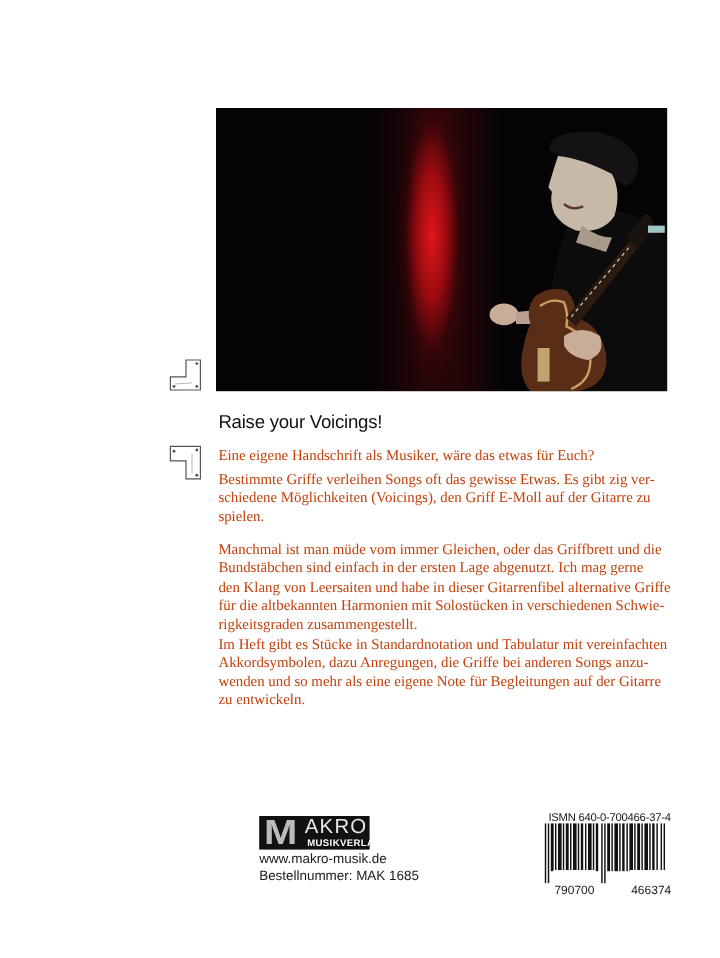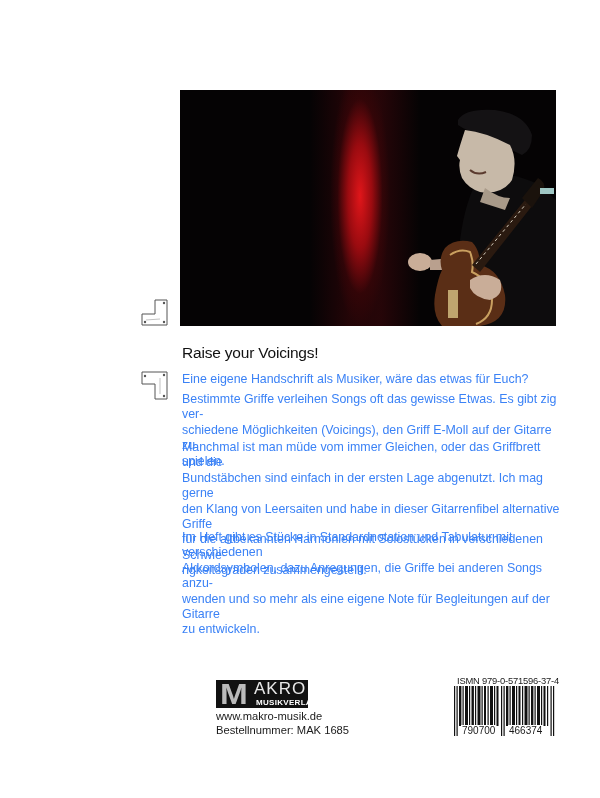--- a/index.html
+++ b/index.html
@@ -4,31 +4,31 @@
 <style>
   html, body { margin: 0; padding: 0; background: #ffffff; }
   body { width: 600px; height: 798px; position: relative; overflow: hidden; font-family: "Liberation Sans", sans-serif; color: #1a1a1a; }
   .photo { position: absolute; left: 180px; top: 90px; width: 376px; height: 236px; background: #050304; overflow: hidden; }
   .curtain-glow { position: absolute; left: 150px; top: 0; width: 60px; height: 236px;
     background: radial-gradient(ellipse 30px 130px at 50% 45%, #e0161a 0%, #9a0b10 40%, rgba(60,5,8,0.6) 75%, rgba(5,3,4,0) 100%); }
   .curtain-side { position: absolute; left: 130px; top: 0; width: 110px; height: 236px;
     background: linear-gradient(90deg, rgba(5,3,4,0) 0%, rgba(60,6,10,0.55) 35%, rgba(70,8,12,0.5) 65%, rgba(5,3,4,0) 100%); }
   .figure { position: absolute; left: 0; top: 0; width: 376px; height: 236px; }
   .corner-mark { position: absolute; width: 30px; height: 30px; }
-  .text-block { position: absolute; left: 182px; width: 380px; font-size: 12.4px; line-height: 15.4px; color: #3b82f6; }
+  .text-block { position: absolute; left: 182px; width: 380px; font-size: 12.4px; line-height: 15.4px; color: #c2410c; font-family: Liberation Serif, serif; }
   .heading { position: absolute; left: 182px; top: 344px; font-size: 15.5px; font-weight: normal; color: #111; letter-spacing: -0.2px; }
   .para { margin: 0; white-space: pre-line; }
   .logo { position: absolute; left: 216px; top: 680px; width: 92px; height: 28px; background: #111; }
   .logo-m { position: absolute; left: 4px; top: 1px; font-size: 29px; font-weight: bold; color: #bbb; line-height: 27px; font-family: "Liberation Sans", sans-serif; transform: scaleX(1.15); transform-origin: left; }
   .logo-akro { position: absolute; left: 38px; top: 0px; font-size: 17px; font-weight: normal; color: #e8e8e8; line-height: 18px; letter-spacing: 1px; }
   .logo-verlag { position: absolute; left: 40px; top: 18px; font-size: 8px; font-weight: bold; color: #ffffff; line-height: 9px; letter-spacing: 0.3px; }
   .publisher-info { position: absolute; left: 216px; top: 710px; font-size: 11.2px; line-height: 13.5px; color: #1a1a1a; }
   .isbn-label { position: absolute; left: 457px; top: 675px; font-size: 9.4px; color: #1a1a1a; letter-spacing: -0.2px; }
   .barcode { position: absolute; left: 452px; top: 686px; width: 104px; height: 52px; }
-  .barcode-digits { position: absolute; top: 725px; font-size: 10px; color: #1a1a1a; background: #fff; padding: 0 1px; line-height: 12px; }
+  .barcode-digits { position: absolute; top: 725px; font-size: 10px; color: #1a1a1a; background: #fff; padding: 12px 1px; line-height: 12px; }
 </style>
 </head>
 <body>
 
 <div class="photo">
   <div class="curtain-side"></div>
   <div class="curtain-glow"></div>
   <svg class="figure" viewBox="0 0 376 236">
 
     <path d="M300 85 Q330 80 360 95 L376 110 L376 236 L270 236 L280 150 Q285 110 300 85 Z" fill="#0d0c0d"></path>
@@ -75,45 +75,45 @@
 <div class="heading">Raise your Voicings!</div>
 
 <div class="text-block" style="top:372px;">
   <p class="para">Eine eigene Handschrift als Musiker, wäre das etwas für Euch?</p>
 </div>
 <div class="text-block" style="top:392px;">
   <p class="para">Bestimmte Griffe verleihen Songs oft das gewisse Etwas. Es gibt zig ver-
 schiedene Möglichkeiten (Voicings), den Griff E-Moll auf der Gitarre zu
 spielen.</p>
 </div>
-<div class="text-block" style="top:440px;">
+<div class="text-block" style="top:451px;">
   <p class="para">Manchmal ist man müde vom immer Gleichen, oder das Griffbrett und die
 Bundstäbchen sind einfach in der ersten Lage abgenutzt. Ich mag gerne
 den Klang von Leersaiten und habe in dieser Gitarrenfibel alternative Griffe
 für die altbekannten Harmonien mit Solostücken in verschiedenen Schwie-
 rigkeitsgraden zusammengestellt.</p>
 </div>
 <div class="text-block" style="top:530px;">
-  <p class="para">Im Heft gibt es Stücke in Standardnotation und Tabulatur mit verschiedenen
+  <p class="para">Im Heft gibt es Stücke in Standardnotation und Tabulatur mit vereinfachten
 Akkordsymbolen, dazu Anregungen, die Griffe bei anderen Songs anzu-
 wenden und so mehr als eine eigene Note für Begleitungen auf der Gitarre
 zu  entwickeln.</p>
 </div>
 
 <div class="logo">
   <span class="logo-m">M</span>
   <span class="logo-akro">AKRO</span>
   <span class="logo-verlag">MUSIKVERLAG</span>
 </div>
 <div class="publisher-info">
   <div>www.makro-musik.de</div>
   <div>Bestellnummer: MAK 1685</div>
 </div>
 
-<div class="isbn-label">ISMN 979-0-571596-37-4</div>
+<div class="isbn-label">ISMN 640-0-700466-37-4</div>
 <svg class="barcode" viewBox="0 0 104 52" preserveAspectRatio="none">
   <g fill="#111">
     <rect x="2" y="0" width="1.2" height="50"></rect>
       <rect x="4.5" y="0" width="1.2" height="50"></rect>
     <rect x="7" y="0" width="2.4" height="40"></rect>
       <rect x="10.5" y="0" width="1.2" height="40"></rect>
     <rect x="13" y="0" width="3" height="40"></rect>
       <rect x="17" y="0" width="1.2" height="40"></rect>
     <rect x="19.5" y="0" width="2.4" height="40"></rect>
       <rect x="23" y="0" width="1.2" height="40"></rect>
@@ -138,13 +138,13 @@
       <rect x="82.5" y="0" width="1.2" height="40"></rect>
     <rect x="85" y="0" width="3" height="40"></rect>
       <rect x="89" y="0" width="1.2" height="40"></rect>
     <rect x="91.5" y="0" width="2" height="40"></rect>
       <rect x="95" y="0" width="1.2" height="40"></rect>
     <rect x="98.5" y="0" width="1.2" height="50"></rect>
       <rect x="101" y="0" width="1.2" height="50"></rect>
   </g>
 </svg>
 <div class="barcode-digits" style="left:461px;">790700</div>
-<div class="barcode-digits" style="left:508px;">466374</div>
+<div class="barcode-digits" style="left:525px;">466374</div>
 
 </body></html>

